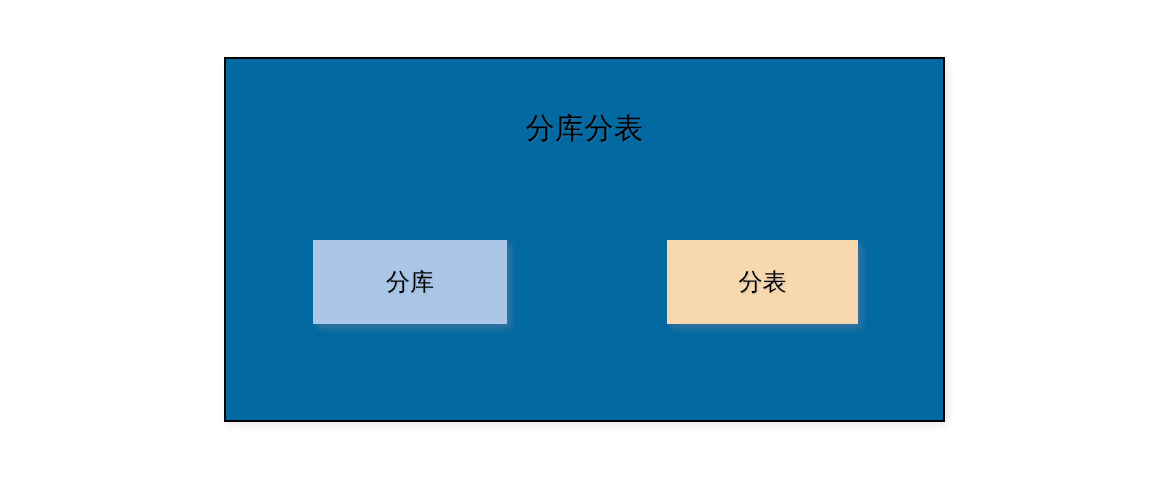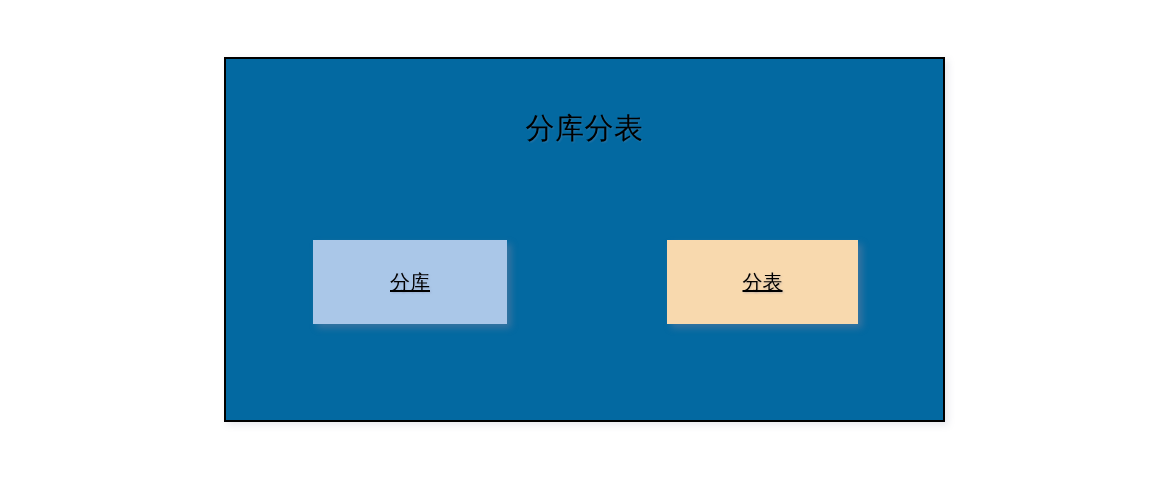--- a/index.html
+++ b/index.html
@@ -46,27 +46,26 @@
     text-shadow: 1px 1px 2px rgba(140, 145, 180, 0.30);
   }
 
   
   .node-box {
     position: absolute;
     box-sizing: border-box;
     display: flex;
     align-items: center;
     justify-content: center;
-    font-size: 20px;
+    font-size: 24px;
     line-height: 28px;
     color: #000000;
     white-space: nowrap;
     box-shadow: 4px 4px 7px rgba(125, 130, 160, 0.45);
     text-shadow: 1px 1px 2px rgba(130, 135, 170, 0.35);
-    text-decoration: underline;
   }
 
   #node-shard-database {
     left: 87px;
     top: 181px;
     width: 194px;
     height: 84px;
     background: #aac7e8;
   }
 

